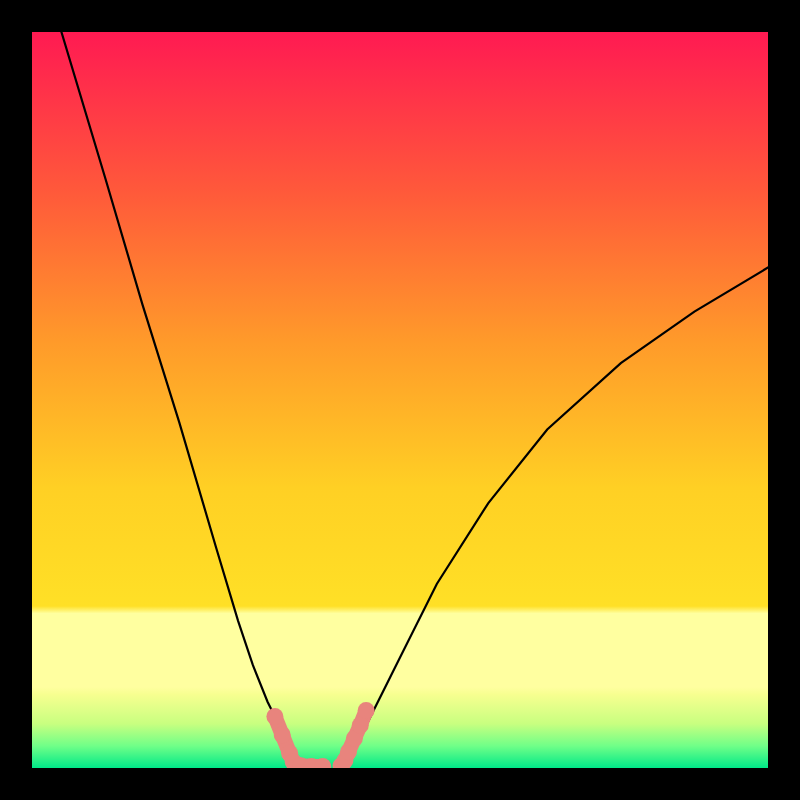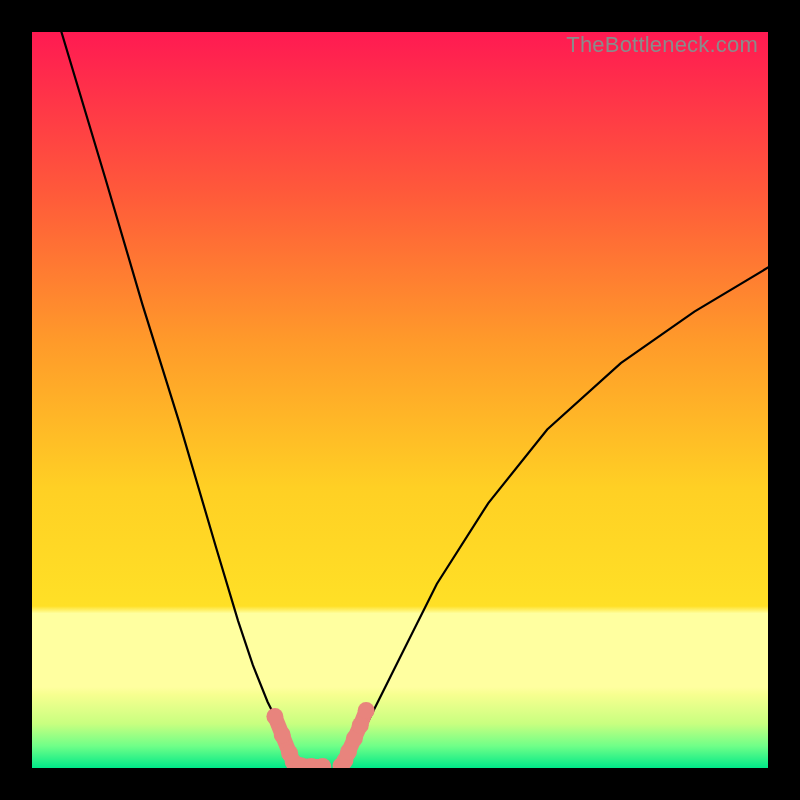--- a/index.html
+++ b/index.html
@@ -64,21 +64,20 @@
           <stop offset="89%" stop-color="#ffffa0"></stop>
           <stop offset="90%" stop-color="#f7ff90"></stop>
           <stop offset="94%" stop-color="#c8ff80"></stop>
           <stop offset="97%" stop-color="#70ff88"></stop>
           <stop offset="100%" stop-color="#00e888"></stop>
         </linearGradient>
       </defs>
       <rect x="0" y="0" width="736" height="736" fill="url(#bg)"></rect>
     </svg>
 
-    <div class="watermark">TheBottleneck.com</div>
 
     <svg class="curves" viewBox="0 0 736 736" preserveAspectRatio="none">
       <g id="series-group">
           <path d="M29.44 0.00 L73.60 147.20 L110.40 272.32 L147.20 390.08 L184.00 515.20 L206.08 588.80 L220.80 632.96 L235.52 669.76 L250.24 699.20 L261.28 721.28 L268.64 736.00" fill="none" stroke="#000000" stroke-width="2.2" stroke-linecap="round"></path>
           <path d="M312.80 736.00 L323.84 713.92 L338.56 684.48 L368.00 625.60 L404.80 552.00 L456.32 471.04 L515.20 397.44 L588.80 331.20 L662.40 279.68 L736.00 235.52" fill="none" stroke="#000000" stroke-width="2.2" stroke-linecap="round"></path>
         </g>
       <g id="marker-group">
           <path d="M242.88 684.48 L250.24 702.88 L257.60 721.28 L261.28 730.11 L268.64 733.79 L279.68 734.53 L290.72 734.53" fill="none" stroke="#e8847d" stroke-width="15" stroke-linecap="round" stroke-linejoin="round"></path>
           <circle cx="242.88" cy="684.48" r="8.5" fill="#e8847d"></circle>
           <circle cx="250.24" cy="702.88" r="8.5" fill="#e8847d"></circle>

